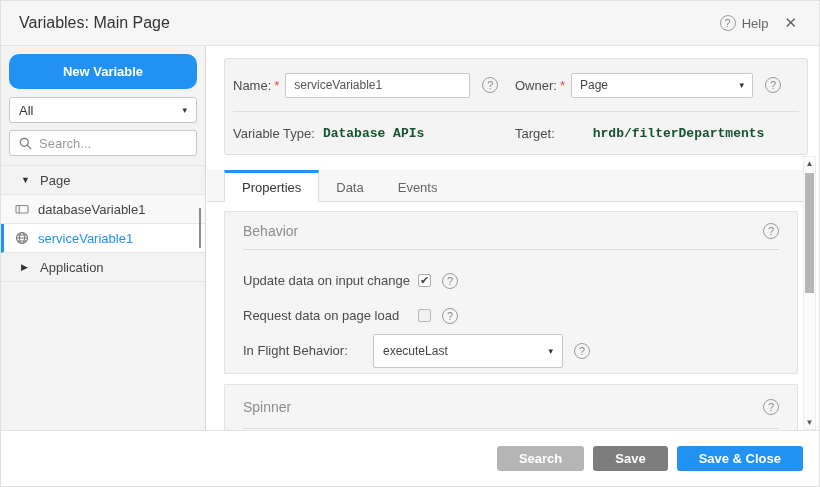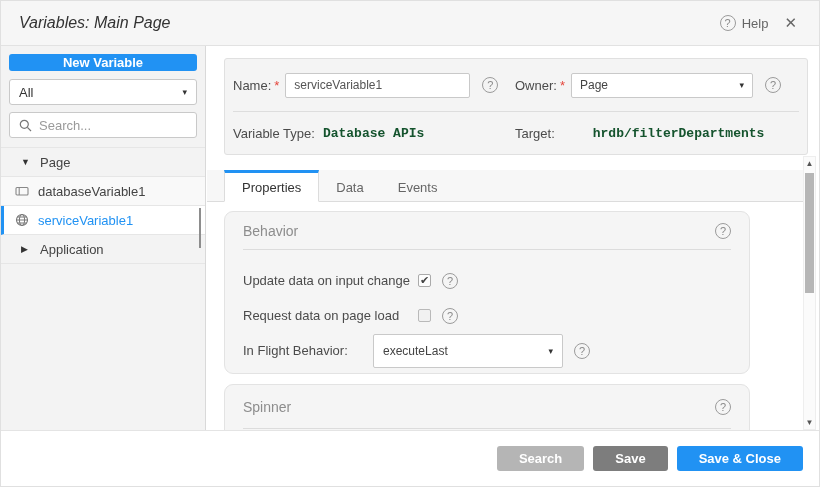--- a/index.html
+++ b/index.html
@@ -7,37 +7,37 @@
   .app {
     position:relative; width:820px; height:487px; overflow:hidden;
     font-family:"Liberation Sans", sans-serif; font-size:13px; color:#444;
     background:#fff; border:1px solid #e0e0e0;
   }
   
   .header {
     height:45px; background:#f6f6f6; border-bottom:1px solid #e2e2e2;
     display:flex; align-items:center; padding:0 18px;
   }
-  .title { font-size:16px; color:#333;font-style:italic; }
+  .title { font-size:16px; color:#333; }
   .header-right { margin-left:auto; display:flex; align-items:center; gap:12px; color:#666; }
   .help-wrap { display:flex; align-items:center; gap:6px; cursor:pointer; }
   .qicon {
     width:16px; height:16px; border:1px solid #9b9b9b; border-radius:50%;
     color:#8a8a8a; font-size:11px; line-height:14px; text-align:center;
     display:inline-block; flex:0 0 auto; background:transparent;
   }
   .close-x { font-size:15px; color:#666; cursor:pointer; padding:2px 4px; }
   
   .sidebar {
     position:absolute; left:0; top:45px; width:205px; bottom:56px;
     background:#f3f3f3; border-right:1px solid #d9d9d9;
   }
   .new-btn {
-    display:block; margin:8px; width:calc(100% - 16px); height:17px;
-    border:none; border-radius:3px; color:#fff; font-weight:bold; font-size:13px;
+    display:block; margin:8px; width:calc(100% - 16px); height:35px;
+    border:none; border-radius:10px; color:#fff; font-weight:bold; font-size:13px;
     cursor:pointer; font-family:inherit;
   }
   .select-box, .search-box {
     margin:7px 8px 0 8px; height:26px; background:#fff; border:1px solid #c9c9c9;
     border-radius:3px; display:flex; align-items:center; padding:0 9px; color:#333;
   }
   .select-box { justify-content:space-between; cursor:pointer; }
   .caret { font-size:9px; color:#333; }
   .search-box { gap:7px; }
   .placeholder { color:#9a9a9a; }
@@ -84,22 +84,22 @@
   .tab {
     display:flex; align-items:center; padding:0 17px; color:#666; cursor:pointer;
     border-top:3px solid transparent;
   }
   .tab.active {
     background:#fff; color:#333; border:1px solid #dcdcdc; border-top:3px solid var(--accent);
     border-bottom:1px solid #fff; margin-bottom:-1px;
   }
   
   .section {
-    position:absolute; left:17px; width:526px; background:#f5f5f5;
-    border:1px solid #e3e3e3; border-radius:9px; padding:0 18px;
+    position:absolute; left:17px; width:574px; background:#f5f5f5;
+    border:1px solid #e3e3e3; border-radius:1px; padding:0 18px;
   }
   .behavior { top:165px; height:163px; }
   .spinner { top:338px; height:92px; }
   .section-head {
     height:38px; display:flex; align-items:center; border-bottom:1px solid #dcdcdc;
     color:#8d8d8d; font-size:14px;
   }
   .spinner .section-head { height:44px; }
   .section-head .qicon { margin-left:auto; }
   .brow { display:flex; align-items:center; height:35px; }

